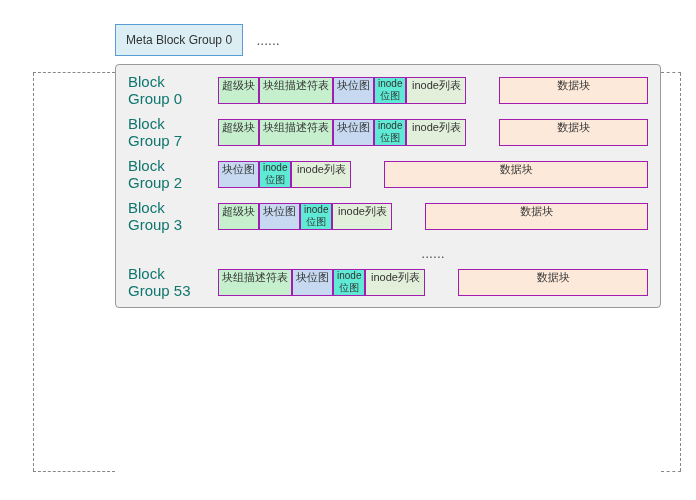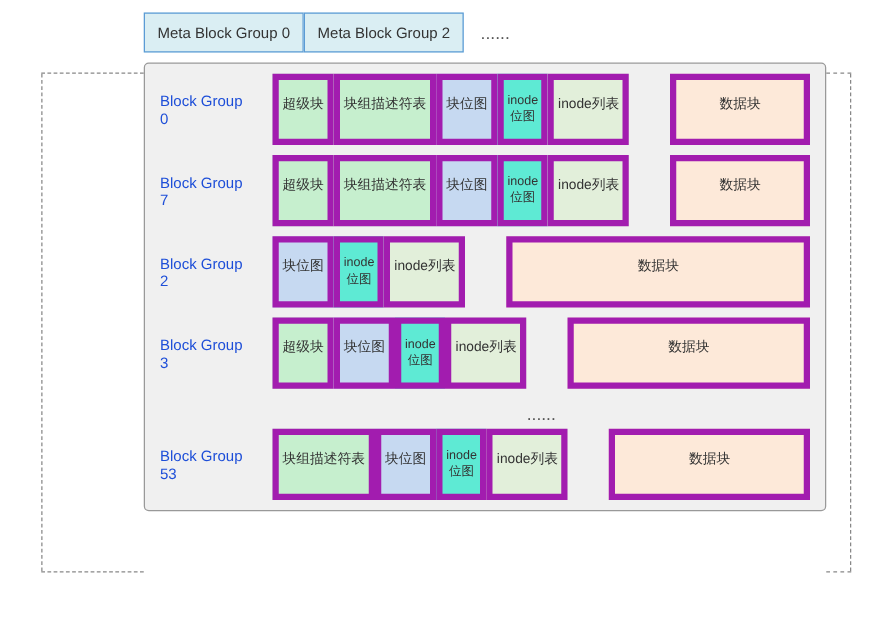--- a/index.html
+++ b/index.html
@@ -15,20 +15,21 @@
     .outer-wrapper {
       padding: 10px 15px;
     }
 
     
     .meta-row {
       display: flex;
       align-items: center;
       margin-left: 100px;
       margin-bottom: 8px;
+      margin-top: 14px;
     }
 
     .meta-block {
       border: 1px solid #5b9bd5;
       background: #daeef3;
       padding: 8px 10px;
       text-align: center;
       font-size: 12px;
       color: #333;
       min-width: 120px;
@@ -57,34 +58,34 @@
       margin-bottom: 8px;
     }
 
     .block-group-row:last-child {
       margin-bottom: 0;
     }
 
     .bg-label {
       width: 90px;
       min-width: 90px;
-      font-size: 12px;
-      color: #1d4ed8;
+      font-size: 15px;
+      color: #0f766e;
       padding-right: 23px;
     }
 
     .cells-row {
       display: flex;
       align-items: stretch;
       flex: 1;
     }
 
     .cell {
-      border: 5px solid #a21caf;
-      padding: 11px 3px;
+      border: 1px solid #a21caf;
+      padding: 0 3px;
       text-align: center;
       font-size: 11px;
       color: #333;
       white-space: nowrap;
     }
 
     .cell-superblock {
       background: #c6efce;
       min-width: 34px;
     }
@@ -124,21 +125,20 @@
       padding-left: 90px;
     }
   </style>
 </head>
 <body>
 
 <div class="outer-wrapper">
   <div class="meta-row">
 
   <div class="meta-block">Meta Block Group 0</div>
-      <div class="meta-block">Meta Block Group 2</div>
       <div class="meta-block ellipsis">......</div>
     </div>
 
   <div style="display:flex; align-items:flex-start; margin-left:18px;">
 
     <div style="display:flex; flex-direction:column; align-items:flex-start; margin-right:0; margin-top:0;">
       <div style="border-top: 1.5px dashed #888; width: 82px; margin-top: 8px;"></div>
       <div style="border-left: 1.5px dashed #888; height: 398px; width:0; margin-left:0;"></div>
       <div style="border-top: 1.5px dashed #888; width: 82px; margin-bottom:0;"></div>
     </div>

